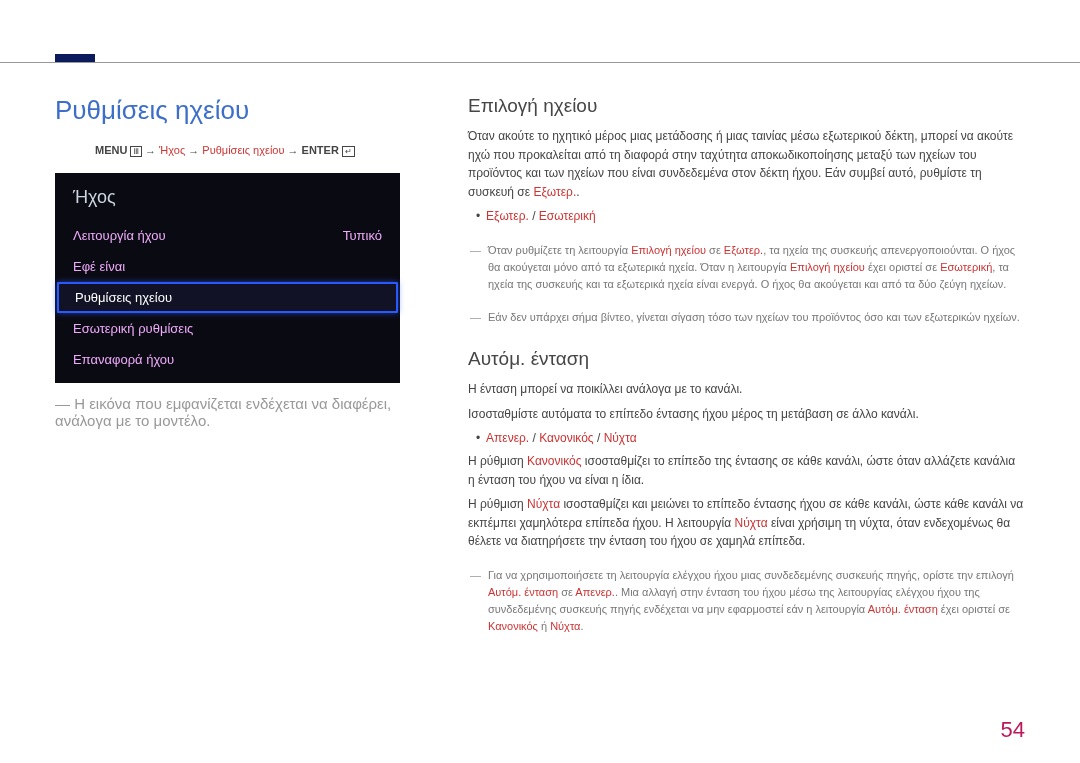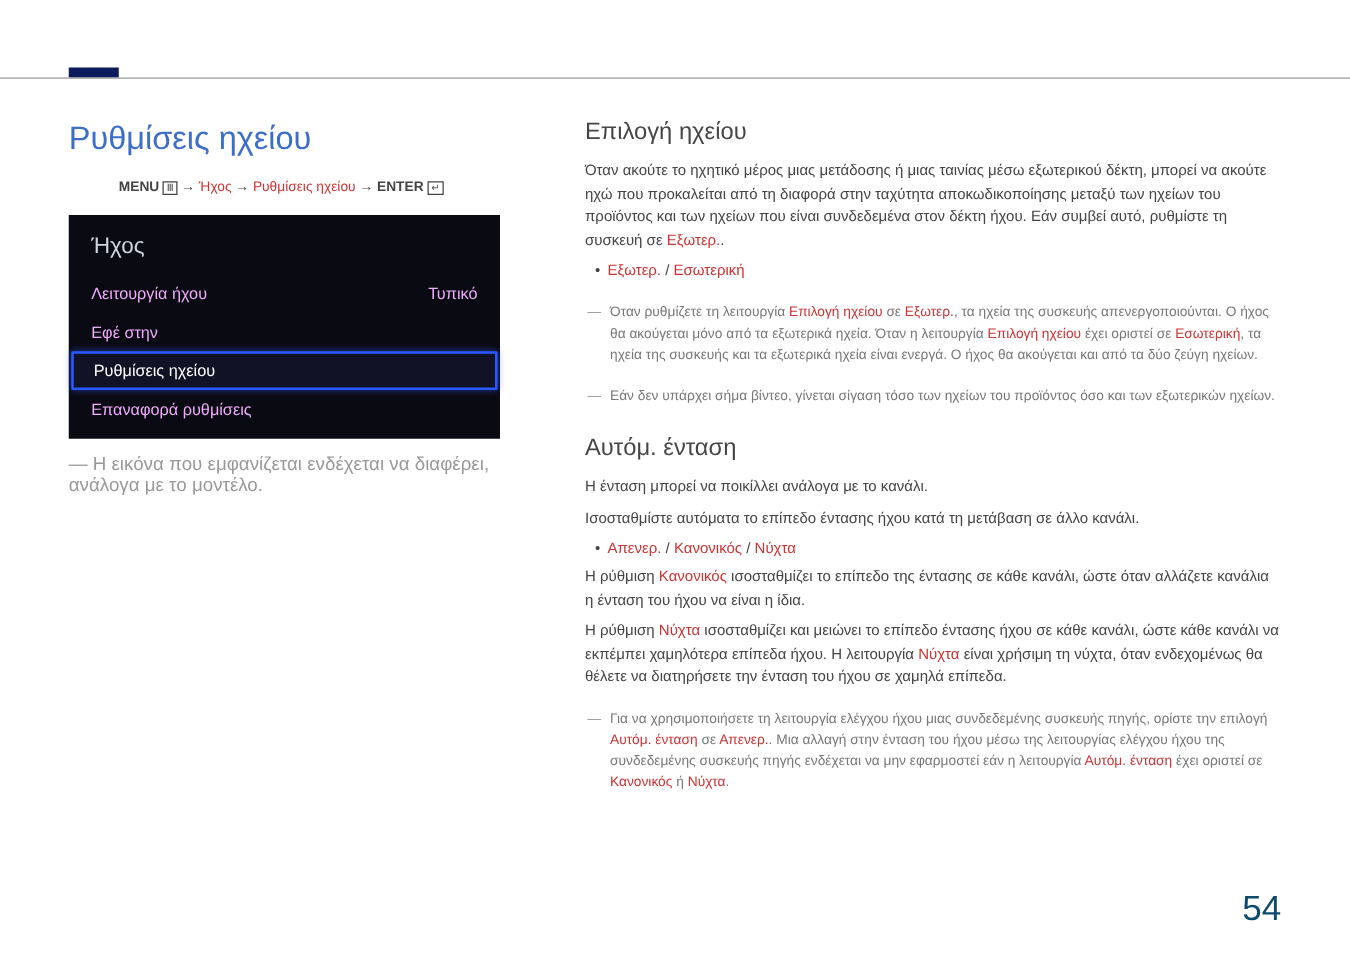--- a/index.html
+++ b/index.html
@@ -131,22 +131,22 @@
     left: 2px;
     top: 0;
     color: #999;
   }
   .red { color: #c33; }
   .section2 { margin-top: 22px; }
   .page-num {
     position: absolute;
     bottom: 20px;
     right: 55px;
-    font-size: 28px;
-    color: #0c4a6e;
+    font-size: 22px;
+    color: #be185d;
     font-weight: 300;
   }
 </style>
 </head>
 <body>
 
 <div class="header-accent"></div>
 <div class="header-rule"></div>
 
 <div class="page">
@@ -165,27 +165,30 @@
     </div>
 
     <div class="osd-panel">
       <div class="osd-title">Ήχος</div>
       <div id="osd-rows">
           <div class="osd-row">
             <span>Λειτουργία ήχου</span>
             <span>Τυπικό</span>
           </div>
           <div class="osd-row">
-            <span>Εφέ στην</span>
+            <span>Εφέ είναι</span>
           </div>
           <div class="osd-row selected">
             <span>Ρυθμίσεις ηχείου</span>
           </div>
           <div class="osd-row">
-            <span>Επαναφορά ρυθμίσεις</span>
+            <span>Εσωτερική ρυθμίσεις</span>
+          </div>
+          <div class="osd-row">
+            <span>Επαναφορά ήχου</span>
           </div>
         </div>
     </div>
 
     <div class="caption">― Η εικόνα που εμφανίζεται ενδέχεται να διαφέρει, ανάλογα με το μοντέλο.</div>
   </div>
 
   <div class="right-col">
     <div class="h2">Επιλογή ηχείου</div>
     <div class="body-text">
@@ -195,21 +198,21 @@
       <span class="red">Εξωτερ.</span><span> / </span><span class="red">Εσωτερική</span>
     </div>
     <div class="note">
       <span>Όταν ρυθμίζετε τη λειτουργία </span><span class="red">Επιλογή ηχείου</span><span> σε </span><span class="red">Εξωτερ.</span><span>, τα ηχεία της συσκευής απενεργοποιούνται. Ο ήχος θα ακούγεται μόνο από τα εξωτερικά ηχεία. Όταν η λειτουργία </span><span class="red">Επιλογή ηχείου</span><span> έχει οριστεί σε </span><span class="red">Εσωτερική</span><span>, τα ηχεία της συσκευής και τα εξωτερικά ηχεία είναι ενεργά. Ο ήχος θα ακούγεται και από τα δύο ζεύγη ηχείων.</span>
     </div>
     <div class="note">Εάν δεν υπάρχει σήμα βίντεο, γίνεται σίγαση τόσο των ηχείων του προϊόντος όσο και των εξωτερικών ηχείων.</div>
 
     <div class="section2">
       <div class="h2">Αυτόμ. ένταση</div>
       <div class="body-text">Η ένταση μπορεί να ποικίλλει ανάλογα με το κανάλι.</div>
-      <div class="body-text">Ισοσταθμίστε αυτόματα το επίπεδο έντασης ήχου κατά τη μετάβαση σε άλλο κανάλι.</div>
+      <div class="body-text">Ισοσταθμίστε αυτόματα το επίπεδο έντασης ήχου μέρος τη μετάβαση σε άλλο κανάλι.</div>
       <div class="bullet">
         <span class="red">Απενερ.</span><span> / </span><span class="red">Κανονικός</span><span> / </span><span class="red">Νύχτα</span>
       </div>
       <div class="body-text">
         <span>Η ρύθμιση </span><span class="red">Κανονικός</span><span> ισοσταθμίζει το επίπεδο της έντασης σε κάθε κανάλι, ώστε όταν αλλάζετε κανάλια η ένταση του ήχου να είναι η ίδια.</span>
       </div>
       <div class="body-text">
         <span>Η ρύθμιση </span><span class="red">Νύχτα</span><span> ισοσταθμίζει και μειώνει το επίπεδο έντασης ήχου σε κάθε κανάλι, ώστε κάθε κανάλι να εκπέμπει χαμηλότερα επίπεδα ήχου. Η λειτουργία </span><span class="red">Νύχτα</span><span> είναι χρήσιμη τη νύχτα, όταν ενδεχομένως θα θέλετε να διατηρήσετε την ένταση του ήχου σε χαμηλά επίπεδα.</span>
       </div>
       <div class="note">

